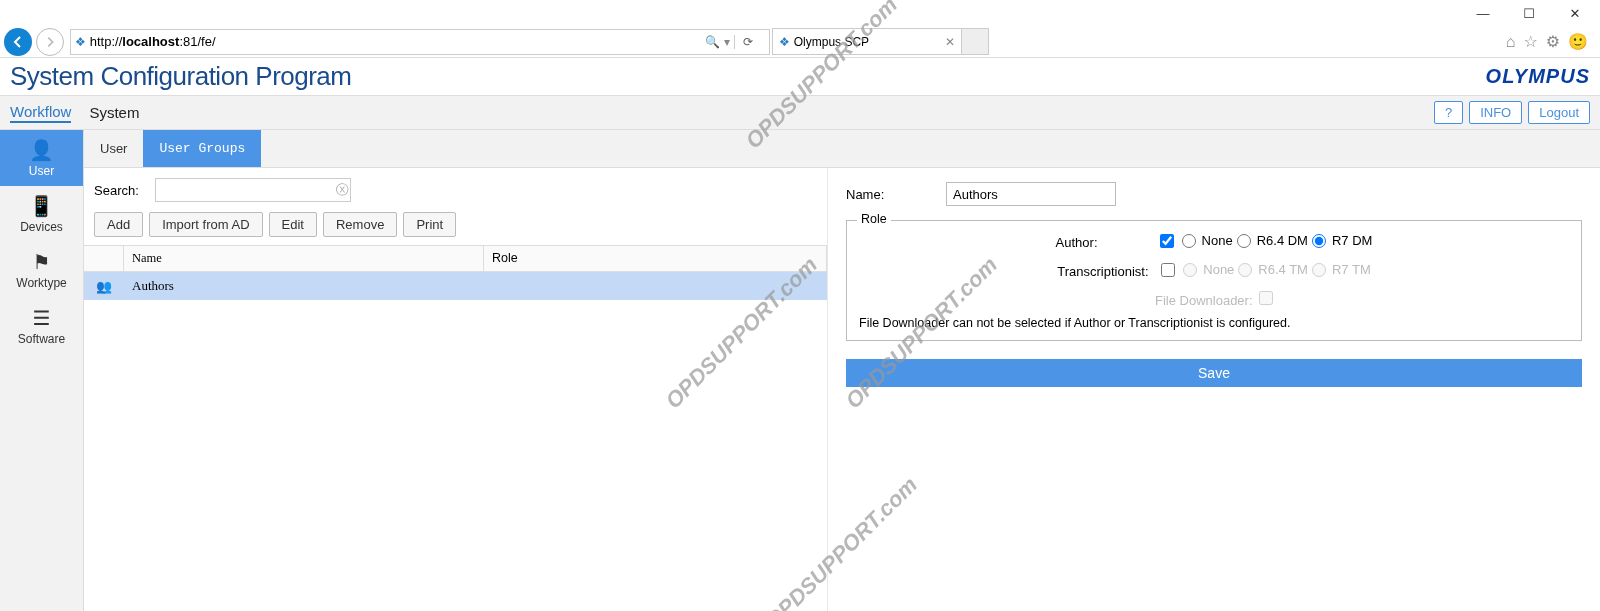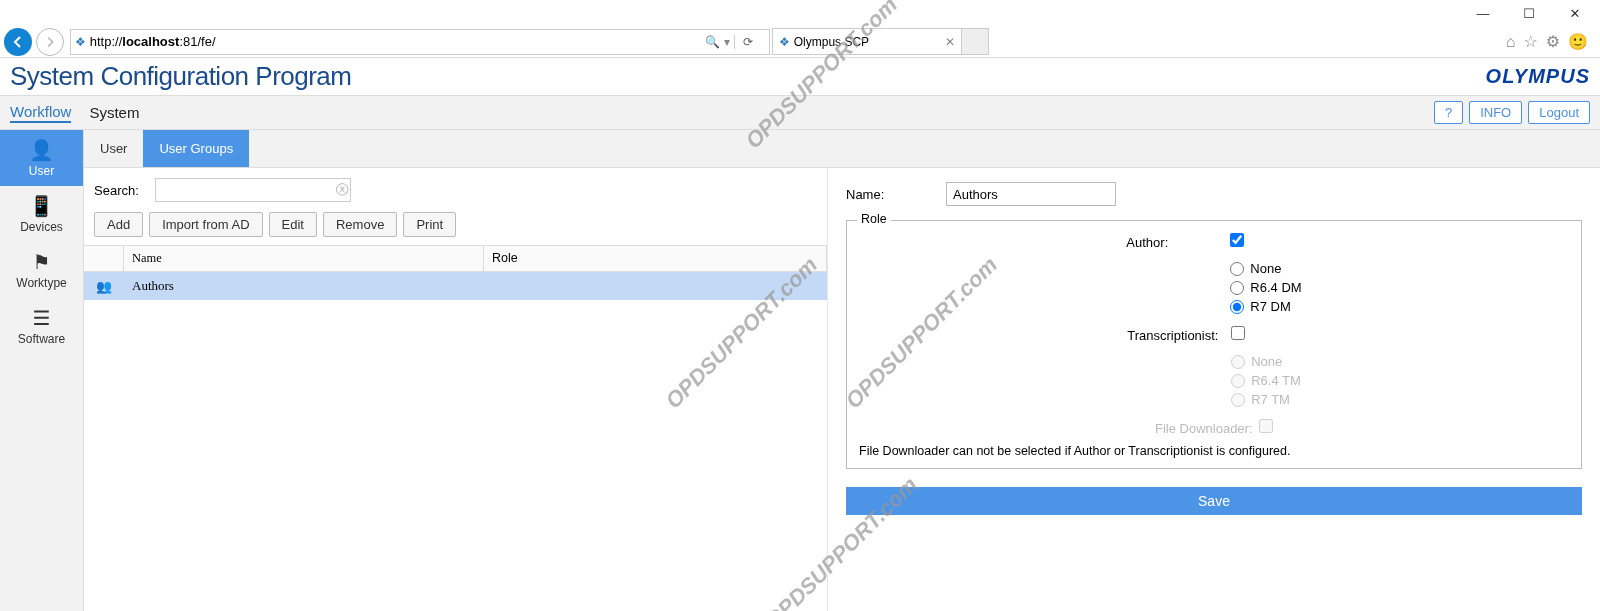--- a/index.html
+++ b/index.html
@@ -38,21 +38,21 @@
 
 .main { display: flex; height: calc(611px - 26px - 32px - 38px - 34px); }
 .sidebar { width: 84px; background: #f2f2f2; border-right: 1px solid #ddd; display: flex; flex-direction: column; align-items: center; padding-top: 0; }
 .side-item { width: 100%; display: flex; flex-direction: column; align-items: center; padding: 8px 0; font-size: 12px; color: #333; }
 .side-item.active { background: #4c95e6; color: #fff; }
 .side-item .icon { font-size: 20px; margin-bottom: 2px; }
 
 .content { flex: 1; display: flex; flex-direction: column; }
 .subtabs { height: 38px; background: #f2f2f2; border-bottom: 1px solid #ddd; display: flex; align-items: stretch; }
 .subtab { padding: 0 16px; display: flex; align-items: center; font-size: 13px; color: #333; background: #f2f2f2; }
-.subtab.active { background: #4c95e6; color: #fff; }
+.subtab.active { background: #4c95e6; color: #fff; font-family: Liberation Mono, monospace; }
 
 .workarea { flex: 1; display: flex; }
 .list-pane { width: 744px; border-right: 1px solid #e8e8e8; padding: 10px 0 0 0; }
 .search-row { display: flex; align-items: center; gap: 16px; padding: 0 10px 10px 10px; }
 .search-row label { font-size: 13px; }
 .search-box { width: 196px; height: 24px; border: 1px solid #ccc; display: flex; align-items: center; padding: 0 4px; }
 .search-box input { border: none; flex: 1; outline: none; font-size: 13px; }
 .search-box .clear { color: #aaa; font-size: 13px; }
 .btn-row { display: flex; gap: 6px; padding: 0 10px 8px 10px; }
 .btn { border: 1px solid #bbb; background: #f6f6f6; padding: 4px 12px; font-size: 13px; color: #333; border-radius: 2px; }
@@ -71,21 +71,21 @@
 .edit-pane { flex: 1; padding: 14px 18px 10px 18px; display: flex; flex-direction: column; position: relative; }
 .edit-title { color: #2c7ac4; font-size: 15px; margin-bottom: 16px; }
 .field-row { display: flex; align-items: center; margin-bottom: 14px; font-size: 13px; }
 .field-row label { width: 100px; }
 .text-input { width: 170px; height: 24px; border: 1px solid #bbb; padding: 0 6px; font-size: 13px; }
 
 .fieldset { border: 1px solid #bbb; padding: 12px 12px 10px 12px; position: relative; font-size: 13px; }
 .fieldset .legend { position: absolute; top: -9px; left: 10px; background: #fff; padding: 0 4px; font-size: 12.5px; }
 .role-row { display: flex; align-items: flex-start; margin-bottom: 8px; justify-content: center; }
 .role-row .rlabel { width: 104px; padding-top: 2px; }
-.role-opts { display: flex; flex-direction: column; gap: 4px; }
+.role-opts { display: flex; flex-direction: row; gap: 4px; }
 .chk, .rdo { display: flex; align-items: center; gap: 6px; }
 .chk input, .rdo input { width: 14px; height: 14px; }
 .disabled { color: #bbb; }
 .warn { margin-top: 8px; font-size: 12.5px; }
 
 .action-row { display: flex; gap: 12px; margin-top: 18px; }
 .bigbtn { flex: 1; height: 28px; background: #4c95e6; color: #fff; border: none; font-size: 14px; }
 
 
 .wm { position: absolute; color: #999; font-size: 22px; font-weight: 700; transform: rotate(-45deg); pointer-events: none; opacity: 0.7; font-style: italic; }

